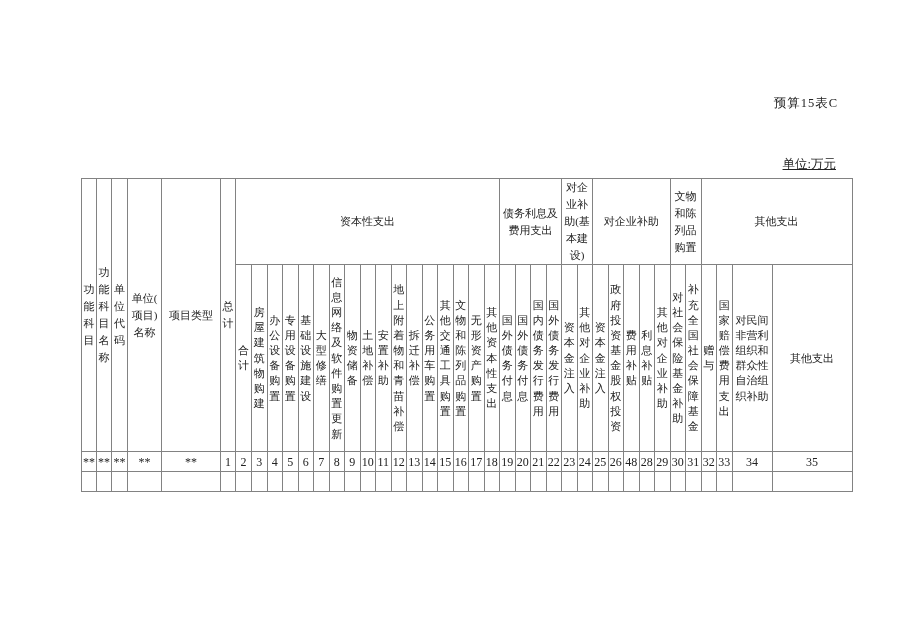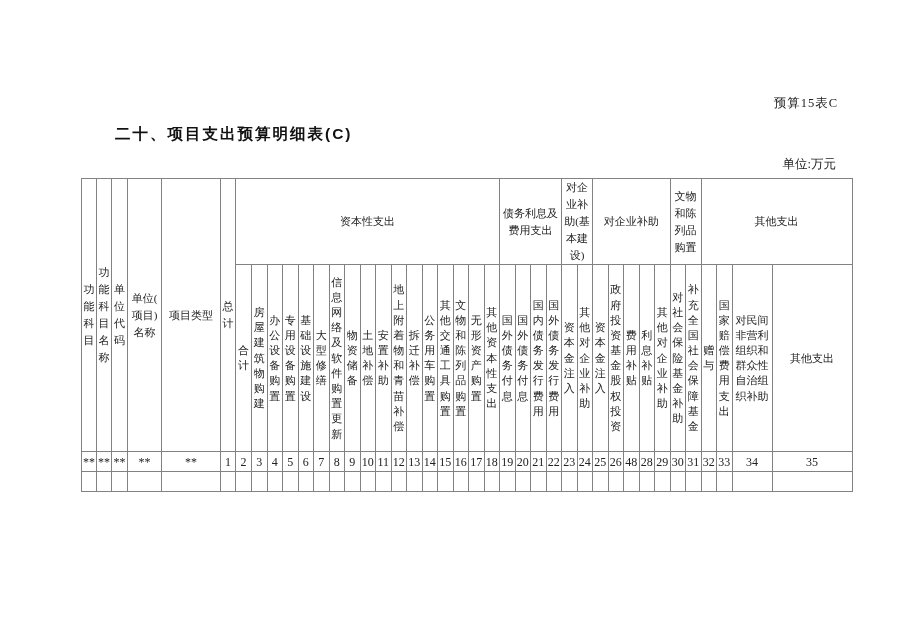--- a/index.html
+++ b/index.html
@@ -30,20 +30,21 @@
     font-size: 15.5px;
     letter-spacing: 2px;
     color: #111111;
   }
   .unit-label {
     position: absolute;
     top: 156px;
     right: 62px;
     font-size: 12.5px;
     color: #222222;
+    text-decoration: underline;
   }
   table.budget {
     position: absolute;
     top: 178px;
     left: 81px;
     border-collapse: collapse;
     table-layout: fixed;
     empty-cells: show;
   }
   table.budget td {
@@ -64,21 +65,20 @@
   tr.row-codes { height: 20px; }
   tr.row-codes td { font-size: 12px; line-height: 1; }
   tr.row-empty { height: 20px; }
 </style>
 </head>
 <body>
 
 <div class="page">
 
   <div class="sheet-label">预算15表C</div>
-  <h1 class="doc-title">二十、项目支出预算明细表(C)</h1>
   <div class="unit-label">单位:万元</div>
 
   <table class="budget">
     <colgroup>
       <col style="width:15px">
         <col style="width:15px">
         <col style="width:16px">
         <col style="width:34px">
         <col style="width:59px">
       <col style="width:15px">

